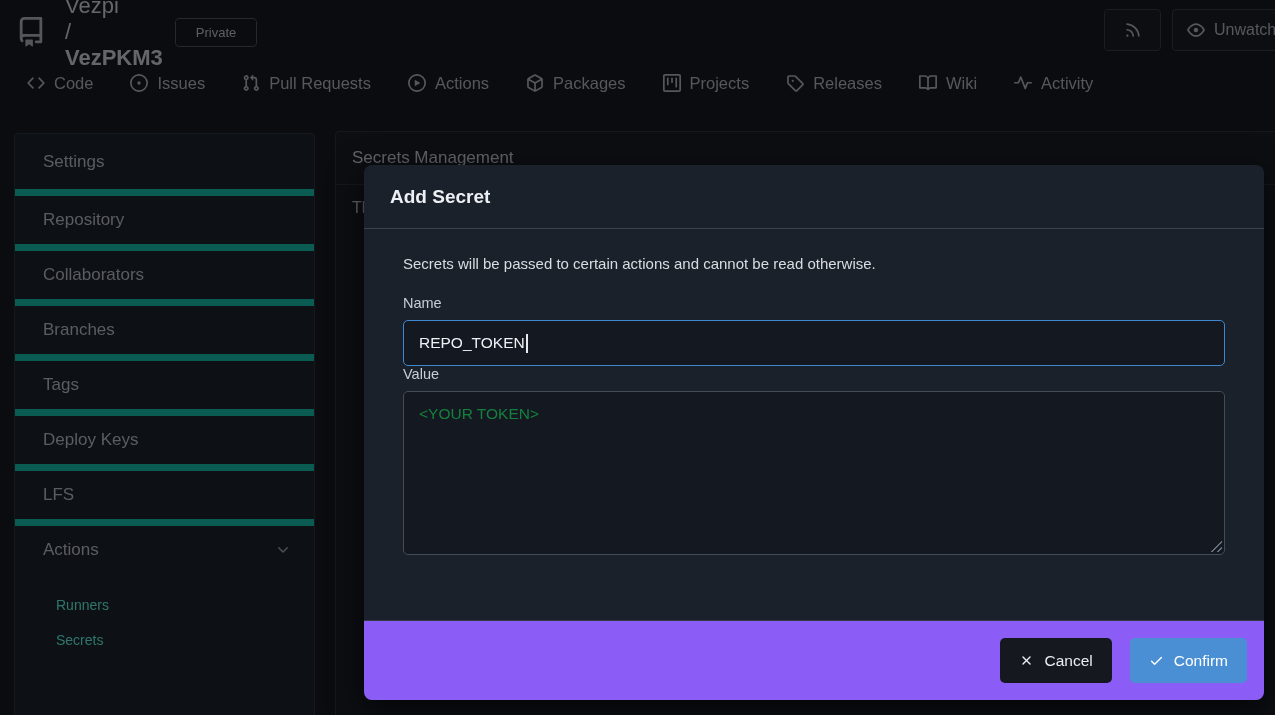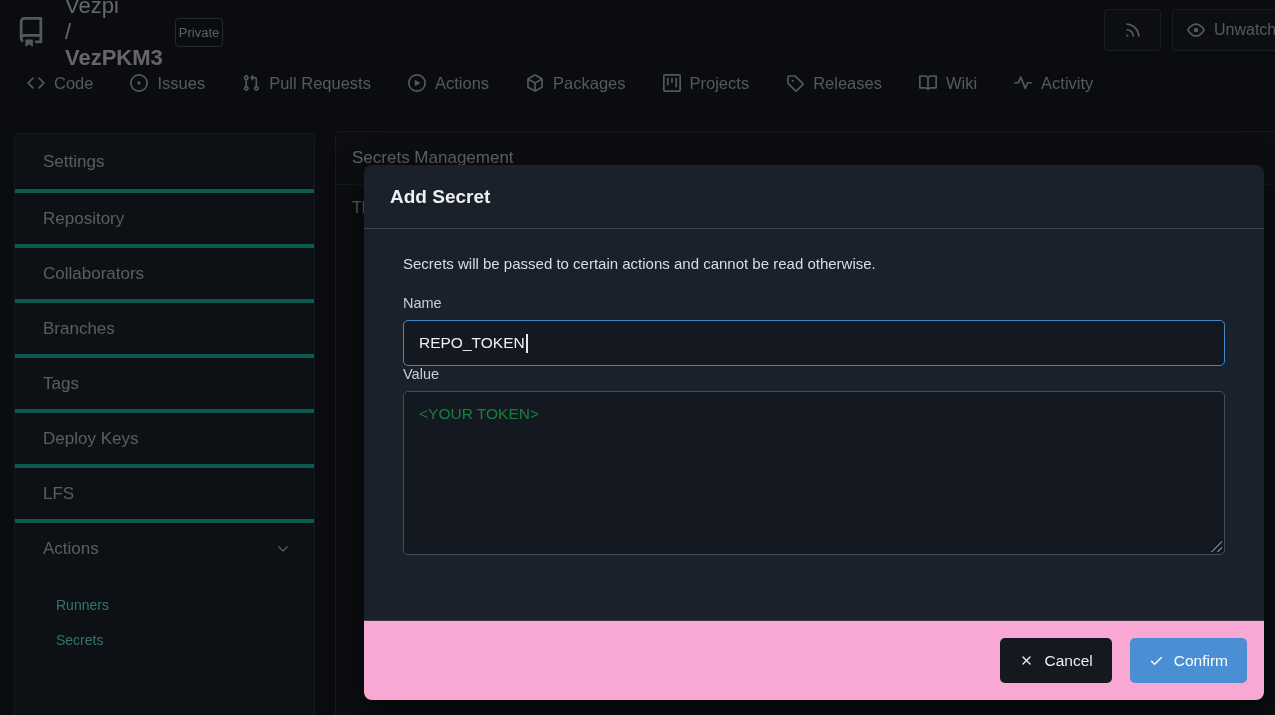--- a/index.html
+++ b/index.html
@@ -6,32 +6,32 @@
   html,body { background:#000; }
   body { font-family:"Liberation Sans", sans-serif; }
   .stage { position:relative; width:1275px; height:715px; overflow:hidden; background:#15181e; }
 
   
   .repo-header { position:absolute; left:16px; top:10px; height:44px; display:flex; align-items:center; color:#aab1ba; }
   .repo-icon { width:30px; height:30px; color:#a7aeb6; flex:0 0 auto; }
   .repo-title { margin-left:15px; font-size:22px; color:#c8cdd3; display:flex; align-items:baseline; white-space:nowrap;flex-direction:column; }
   .repo-sep { margin:0 4px; }
   .repo-name { font-weight:700; }
-  .badge { margin-left:16px; font-size:13px; color:#b9bec5; border:1px solid #4a5059; border-radius:4px; padding:6px 3px; }
+  .badge { margin-left:16px; font-size:13px; color:#b9bec5; border:1px solid #4a5059; border-radius:4px; padding:6px 20px; }
   .hdr-btn { position:absolute; top:9px; height:42px; background:#191d23; border:1px solid #343a43; border-radius:4px; display:flex; align-items:center; justify-content:center; color:#a9b0b8; font-size:16px; font-family:inherit; cursor:pointer; }
   .btn-rss { left:1104px; width:57px; }
   .btn-unwatch { left:1172px; width:150px; justify-content:flex-start; padding-left:14px; gap:9px; }
   .hdr-btn svg { width:18px; height:18px; }
 
   .repo-nav { position:absolute; left:27px; top:62px; height:42px; display:flex; gap:37px; }
   .nav-item { display:flex; align-items:center; gap:9px; color:#a9b0b8; font-size:16.5px; white-space:nowrap; cursor:pointer; }
   .nav-item svg { width:18px; height:18px; }
 
   .sidebar { position:absolute; left:14px; top:133px; width:301px; height:610px; background:#1b2028; border:1px solid #2a3039; border-radius:4px; }
-  .side-row { height:55px; display:flex; align-items:center; justify-content:space-between; padding:0 23px 0 28px; font-size:17px; color:#b2b8c0; border-top:4px solid #14b8a6; cursor:pointer; }
+  .side-row { height:55px; display:flex; align-items:center; justify-content:space-between; padding:0 23px 0 28px; font-size:17px; color:#b2b8c0; border-top:7px solid #14b8a6; cursor:pointer; }
   .side-row:first-child { border-top:none; }
   .side-row svg { width:16px; height:16px; color:#9aa1a9; }
   .side-sub { padding:13px 0 10px; }
   .side-sub-row { height:35px; display:flex; align-items:center; padding-left:41px; font-size:14px; color:#5eead4; cursor:pointer; }
 
   .content-panel { position:absolute; left:335px; top:131px; right:-10px; height:590px; background:#191d24; border:1px solid #2a303a; border-radius:4px; }
   .panel-header { height:53px; display:flex; align-items:center; padding:0 16px; border-bottom:1px solid #2a303a; font-size:17px; font-weight:500; color:#c2c8cf; }
   .panel-body { padding:14px 16px; font-size:16px; color:#c2c8cf; }
 
   .overlay { position:absolute; inset:0; background:rgba(0,0,0,0.5); }
@@ -40,21 +40,21 @@
   .modal { position:absolute; left:364px; top:165px; width:900px; height:535px; background:#1b212a; border-radius:8px; box-shadow:0 10px 34px rgba(0,0,0,.65); overflow:hidden; }
   .modal-header { height:64px; display:flex; align-items:center; padding:0 26px; border-bottom:1px solid #3a424d; font-size:19px; font-weight:600; color:#eceff3; }
   .modal-body { padding:12px 39px 0; }
   .modal-desc { font-size:15px; color:#d9dde3; margin:14px 0 23px; }
   .field-label { font-size:14.5px; color:#c9ced6; margin-bottom:9px; }
   .text-input { height:46px; background:#141921; border:1px solid #3e88d0; border-radius:5px; display:flex; align-items:center; padding:0 15px; font-size:15.5px; color:#eef1f4; cursor:text; }
   .caret { display:inline-block; width:2px; height:19px; background:#e6e9ed; margin-left:1px; animation: blink 1.1s steps(1) infinite; }
   @keyframes blink { 50% { opacity:0; } }
   .textarea { height:164px; background:#141921; border:1px solid #454c56; border-radius:5px; padding:13px 15px; font-size:15.5px; color:#15803d; position:relative; cursor:text; }
   .resize-handle { position:absolute; right:2px; bottom:2px; width:13px; height:13px; clip-path:polygon(100% 0, 100% 100%, 0 100%); background:repeating-linear-gradient(135deg, transparent 0 2.5px, #6a727c 2.5px 4px); cursor:nwse-resize; }
-  .modal-footer { position:absolute; left:0; right:0; bottom:0; height:80px; background:#f9a8d4; border-top:1px solid #353c46; display:flex; align-items:center; justify-content:flex-end; gap:18px; padding:0 17px; }
+  .modal-footer { position:absolute; left:0; right:0; bottom:0; height:80px; background:#8b5cf6; border-top:1px solid #353c46; display:flex; align-items:center; justify-content:flex-end; gap:18px; padding:0 17px; }
   .btn { height:45px; border:none; border-radius:5px; display:flex; align-items:center; gap:10px; font-size:15.5px; padding:0 19px; font-family:inherit; cursor:pointer; }
   .btn svg { width:15px; height:15px; }
   .btn-cancel { background:#15191f; color:#e9ecf0; }
   .btn-confirm { background:#4a8fd4; color:#ffffff; }
 </style>
 </head>
 <body>
 
 <div class="stage">
 

